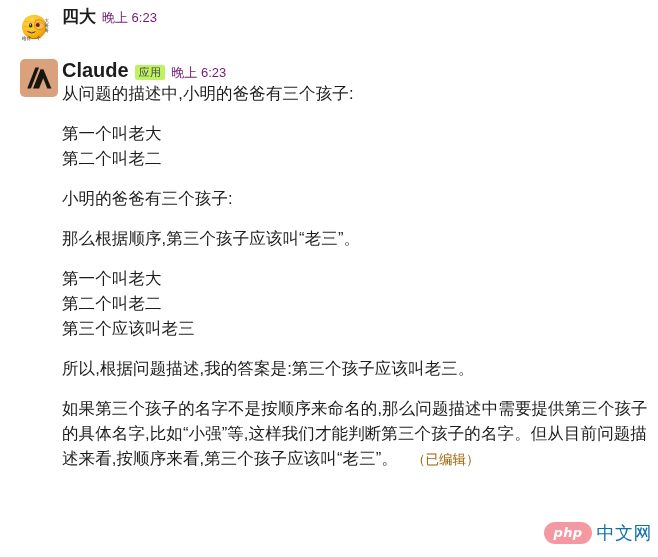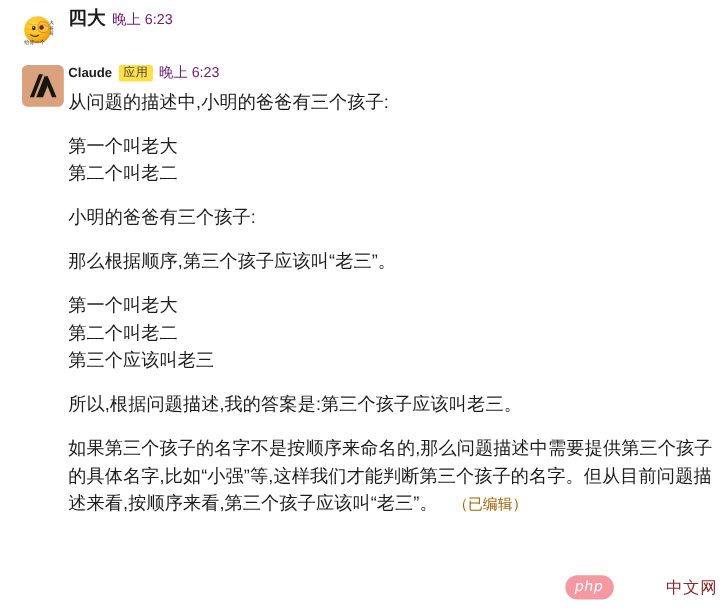--- a/index.html
+++ b/index.html
@@ -56,28 +56,28 @@
   .name-row {
     display: flex;
     align-items: baseline;
     gap: 6px;
     line-height: 1.1;
     height: 20px;
     margin-bottom: 2px;
   }
   .sender {
     font-weight: bold;
-    font-size: 12px;
+    font-size: 20px;
     color: #1d1c1d;
     letter-spacing: 0;
   }
   .sender-cn { font-size: 17px; text-align: center; }
   .app-badge {
     font-size: 11px;
-    background: #fde047;
+    background: #bef264;
     color: #454545;
     padding: 1px 4px 2px 4px;
     border-radius: 2px;
     font-weight: normal;
     position: relative;
     top: -1px;
     letter-spacing: 0.3px;
   }
   .time {
     font-size: 13px;
@@ -112,33 +112,32 @@
     bottom: 12px;
     display: flex;
     align-items: center;
     gap: 5px;
     opacity: 0.95;
   }
   .wm-pill {
     background: #f4949e;
     color: #ffffff;
     font-style: italic;
-    font-weight: normal;
+    font-weight: bold;
     font-size: 13px;
     line-height: 1;
     padding: 4px 9px 5px 9px;
     border-radius: 11px;
     letter-spacing: 0.4px;
     font-family: "DejaVu Sans", sans-serif;
   }
   .wm-text {
-    font-size: 15px;
-    color: #7f1d1d;
+    font-size: 18px;
+    color: #0369a1;
     letter-spacing: 0.5px;
-    margin-left: 43px;
   }
 </style>
 </head>
 <body>
 
 <div class="chat">
 
   <div class="msg msg-user">
 
     <div class="avatar avatar-user">

